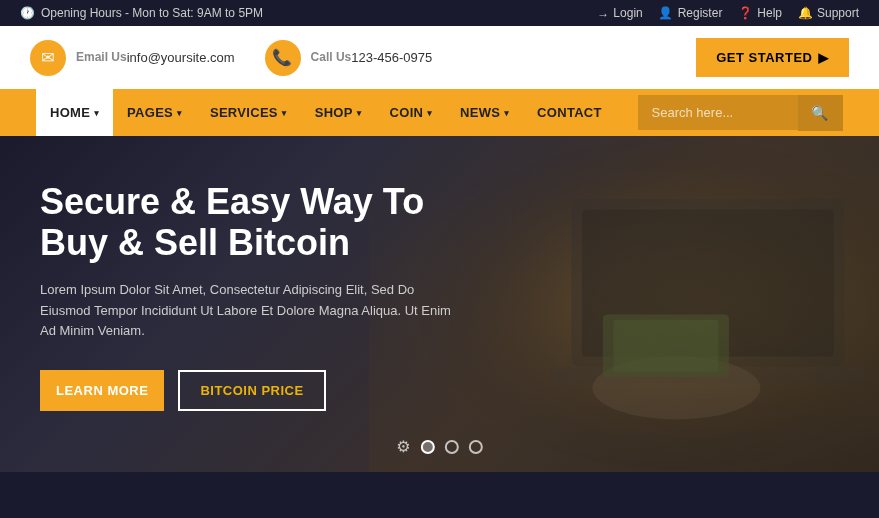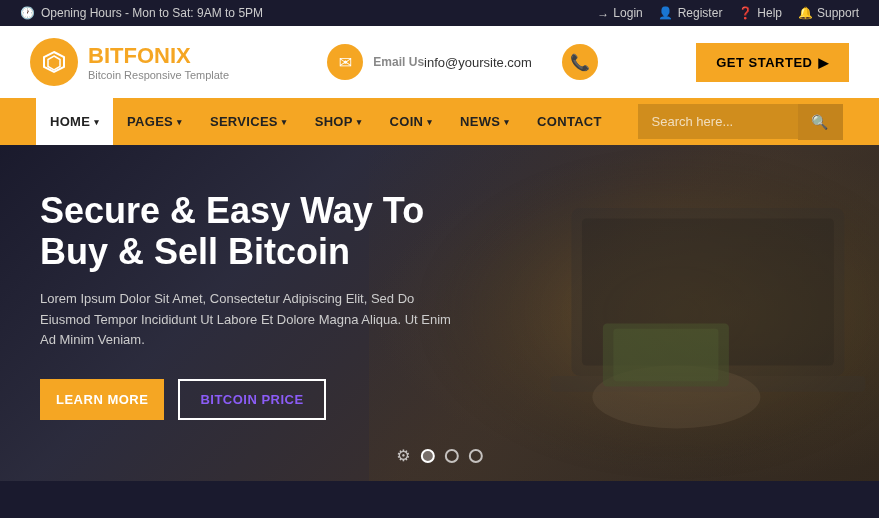--- a/index.html
+++ b/index.html
@@ -152,21 +152,21 @@
       border: none;
       padding: 13px 16px;
       font-size: 13px;
       font-weight: 700;
       cursor: pointer;
       text-transform: uppercase;
       letter-spacing: 0.5px;
     }
     .btn-bitcoin {
       background: transparent;
-      color: #8b5cf6;
+      color: #eab308;
       border: 2px solid white;
       padding: 11px 20px;
       font-size: 13px;
       font-weight: 700;
       cursor: pointer;
       text-transform: uppercase;
       letter-spacing: 0.5px;
     }
 
     
@@ -235,45 +235,35 @@
       <span>Help</span>
     </a>
     <a href="#">
       <span>🔔</span>
       <span>Support</span>
     </a>
   </div>
 </div>
 
 <div class="header">
-  <div class="logo-area">
-    <div class="logo-icon">
-      <svg width="28" height="28" viewBox="0 0 28 28" fill="none">
-        <path d="M14 4 L24 9 L24 19 L14 24 L4 19 L4 9 Z" stroke="white" stroke-width="2" fill="none"></path>
-        <path d="M14 8 L20 11.5 L20 18.5 L14 22 L8 18.5 L8 11.5 Z" stroke="white" stroke-width="1.5" fill="none"></path>
-      </svg>
-    </div>
-    <div class="logo-text">
-      <span class="bit">
-        <span>BIT</span><span style="color:#f5a623;">FONIX</span>
-      </span>
-      <span class="sub">Bitcoin Responsive Template</span>
-    </div>
-  </div>
 
   <div class="header-contacts">
     <div class="contact-item">
       <div class="contact-icon">✉</div>
       <div class="contact-info">
         <span class="label">Email Us</span>
         <span class="value">info@yoursite.com</span>
       </div>
     </div>
     <div class="contact-item">
       <div class="contact-icon">📞</div>
+      <div class="contact-info">
+        <span class="label">Call Us</span>
+        <span class="value">123-456-0975</span>
+      </div>
     </div>
   </div>
 
   <button class="get-started-btn">
     <span>GET STARTED</span>
     <span>▶</span>
   </button>
 </div>
 
 <div class="navbar">

